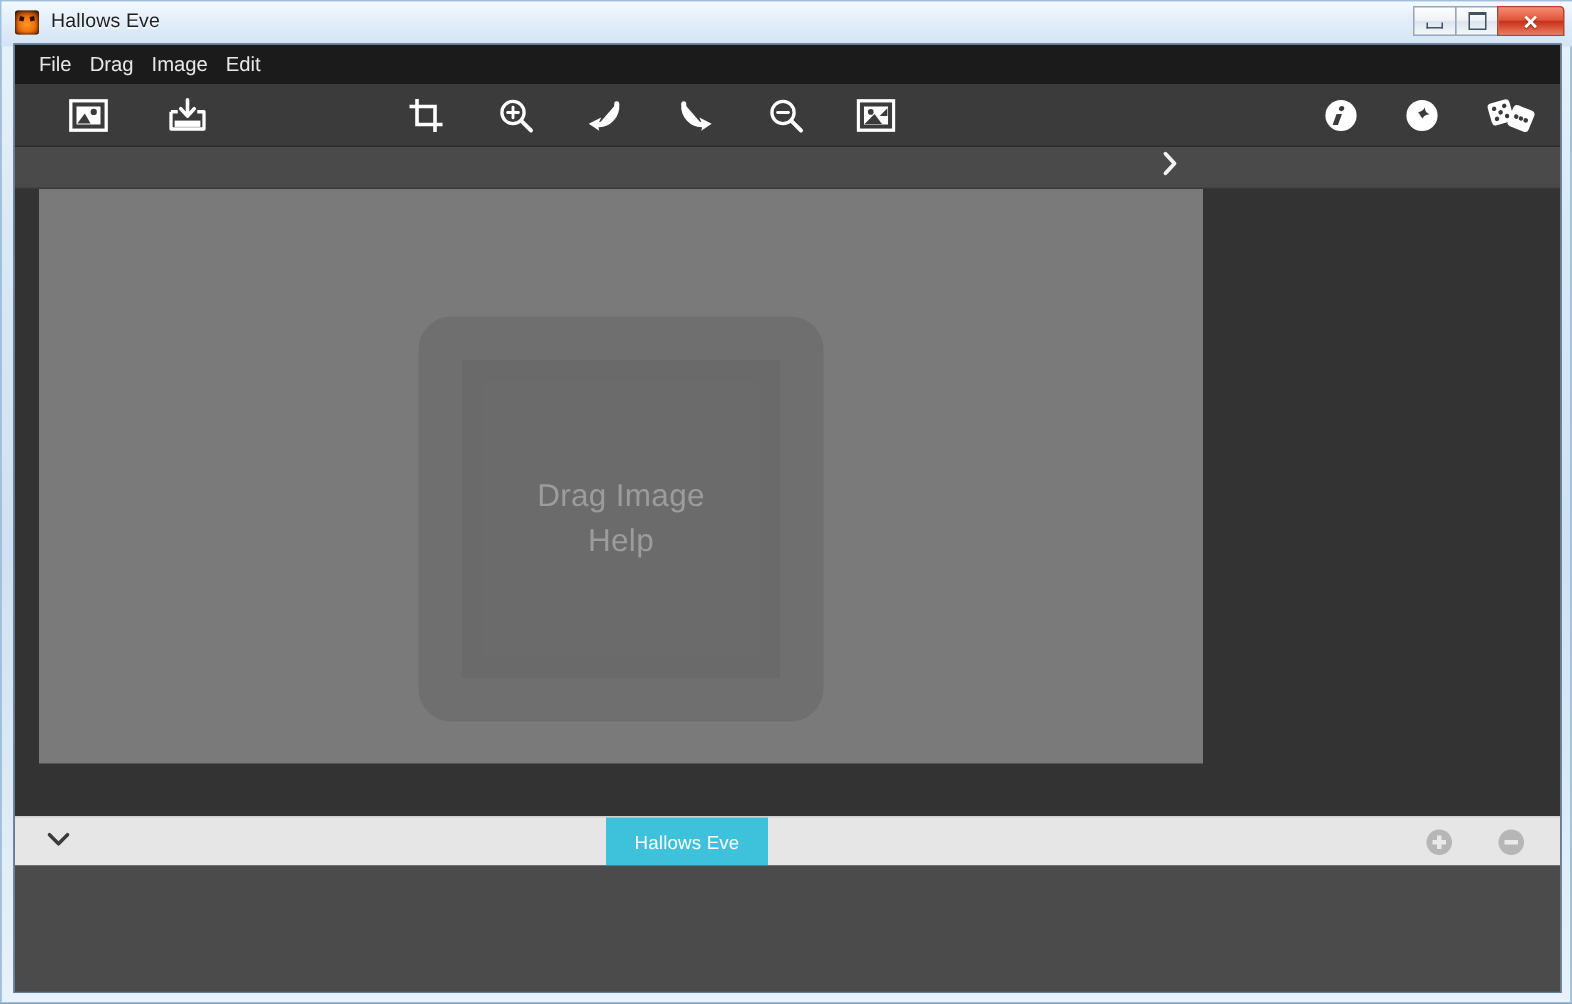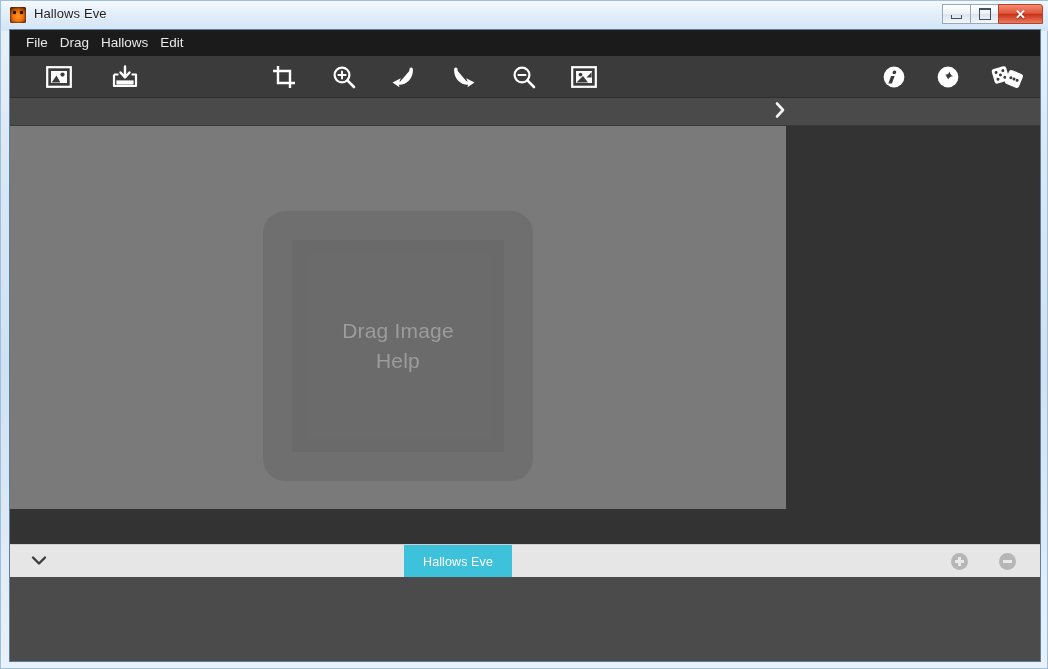--- a/index.html
+++ b/index.html
@@ -119,21 +119,21 @@
     display:flex; align-items:center; justify-content:center;
     color:#f2f2f2;
   }
 
   
   .stage {
     position:absolute; left:0; top:96px; width:1030px; height:418px;
     background:#333333;
   }
   .canvas-left {
-    position:absolute; left:0; top:0; width:776px; height:383px;
+    position:absolute; left:16px; top:0; width:776px; height:383px;
     background:#7a7a7a;
     text-decoration:underline;
   }
   .dropzone {
     position:absolute; left:253px; top:85px; width:270px; height:270px;
     background:#6f6f6f;
     border-radius:22px;
   }
   .dropzone-frame {
     position:absolute; left:29px; top:29px; width:212px; height:212px;
@@ -201,21 +201,21 @@
         <span>✕</span>
       </div>
     </div>
   </div>
 
   <div class="client">
 
     <div class="menubar">
       <div class="menu-item">File</div>
       <div class="menu-item">Drag</div>
-      <div class="menu-item">Hallows</div>
+      <div class="menu-item">Image</div>
       <div class="menu-item">Edit</div>
     </div>
 
     <div class="toolbar">
 
       <div class="tb" style="left:32px">
         <span>
           <svg width="26" height="22" viewBox="0 0 26 22">
             <rect x="1.2" y="1.2" width="23.6" height="19.6" fill="none" stroke="#fff" stroke-width="2.2"></rect>
             <rect x="5" y="5" width="16" height="12" fill="#fff"></rect>

